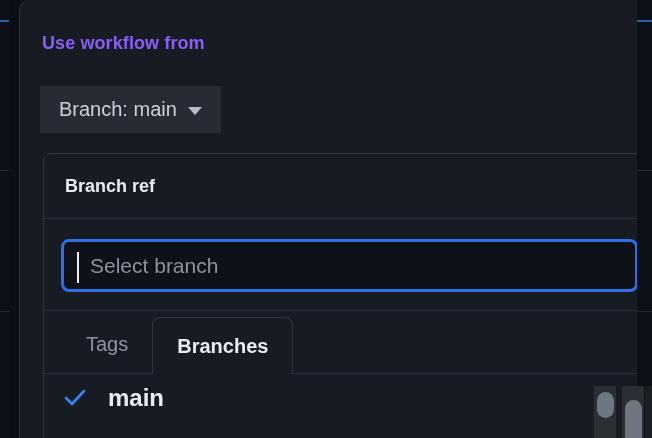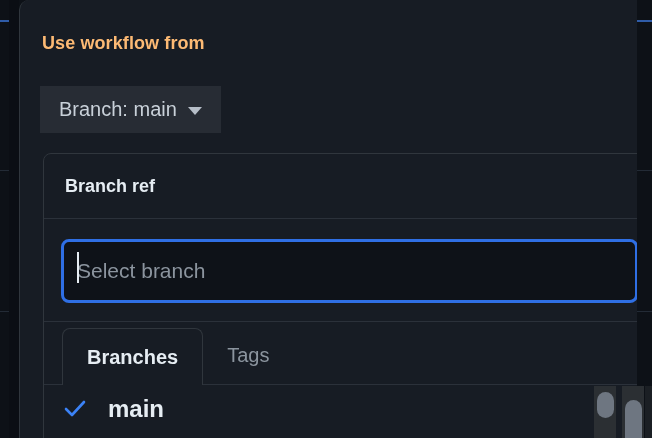--- a/index.html
+++ b/index.html
@@ -62,21 +62,21 @@
     border-top-left-radius: 10px;
     overflow: hidden;
   }
 
   #dialog-title {
     position: absolute;
     left: 22px;
     top: 33px;
     font-size: 18px;
     font-weight: bold;
-    color: #fdba74;
+    color: #8b5cf6;
     letter-spacing: 0.1px;
   }
 
   
   #branch-button {
     position: absolute;
     left: 20px;
     top: 86px;
     height: 47px;
     padding: 0 19px;
@@ -126,27 +126,27 @@
     color: #e6edf3;
   }
 
   
   #search-row {
     padding: 20px 17px 18px 17px;
     border-bottom: 1px solid #2b313a;
   }
   #branch-search-wrap {
     position: relative;
-    height: 64px;
+    height: 53px;
     border-radius: 8px;
     background: #0e1218;
     border: 3px solid #2f6fe4;
     display: flex;
     align-items: center;
-    padding-left: 13px;
+    padding-left: 26px;
   }
   #branch-search-input {
     flex: 1;
     height: 100%;
     background: transparent;
     border: none;
     outline: none;
     color: #c9d1d9;
     font-family: "Liberation Sans", sans-serif;
     font-size: 21px;
@@ -299,22 +299,22 @@
     </div>
 
     <div id="search-row">
       <div id="branch-search-wrap">
         <div id="text-caret"></div>
         <input id="branch-search-input" type="text" placeholder="Select branch" style="">
       </div>
     </div>
 
     <div id="ref-tabs">
+      <button class="ref-tab">Tags</button>
       <button class="ref-tab active">Branches</button>
-      <button class="ref-tab">Tags</button>
     </div>
 
     <div id="ref-list">
       <div class="ref-list-item">
         <span class="ref-check">
           <svg width="22" height="18" viewBox="0 0 22 18">
             <path d="M2 9 L8 15 L20 2" fill="none" stroke="#3b82f6" stroke-width="2.6" stroke-linecap="round" stroke-linejoin="round"></path>
           </svg>
         </span>
         <span class="ref-label">main</span>

